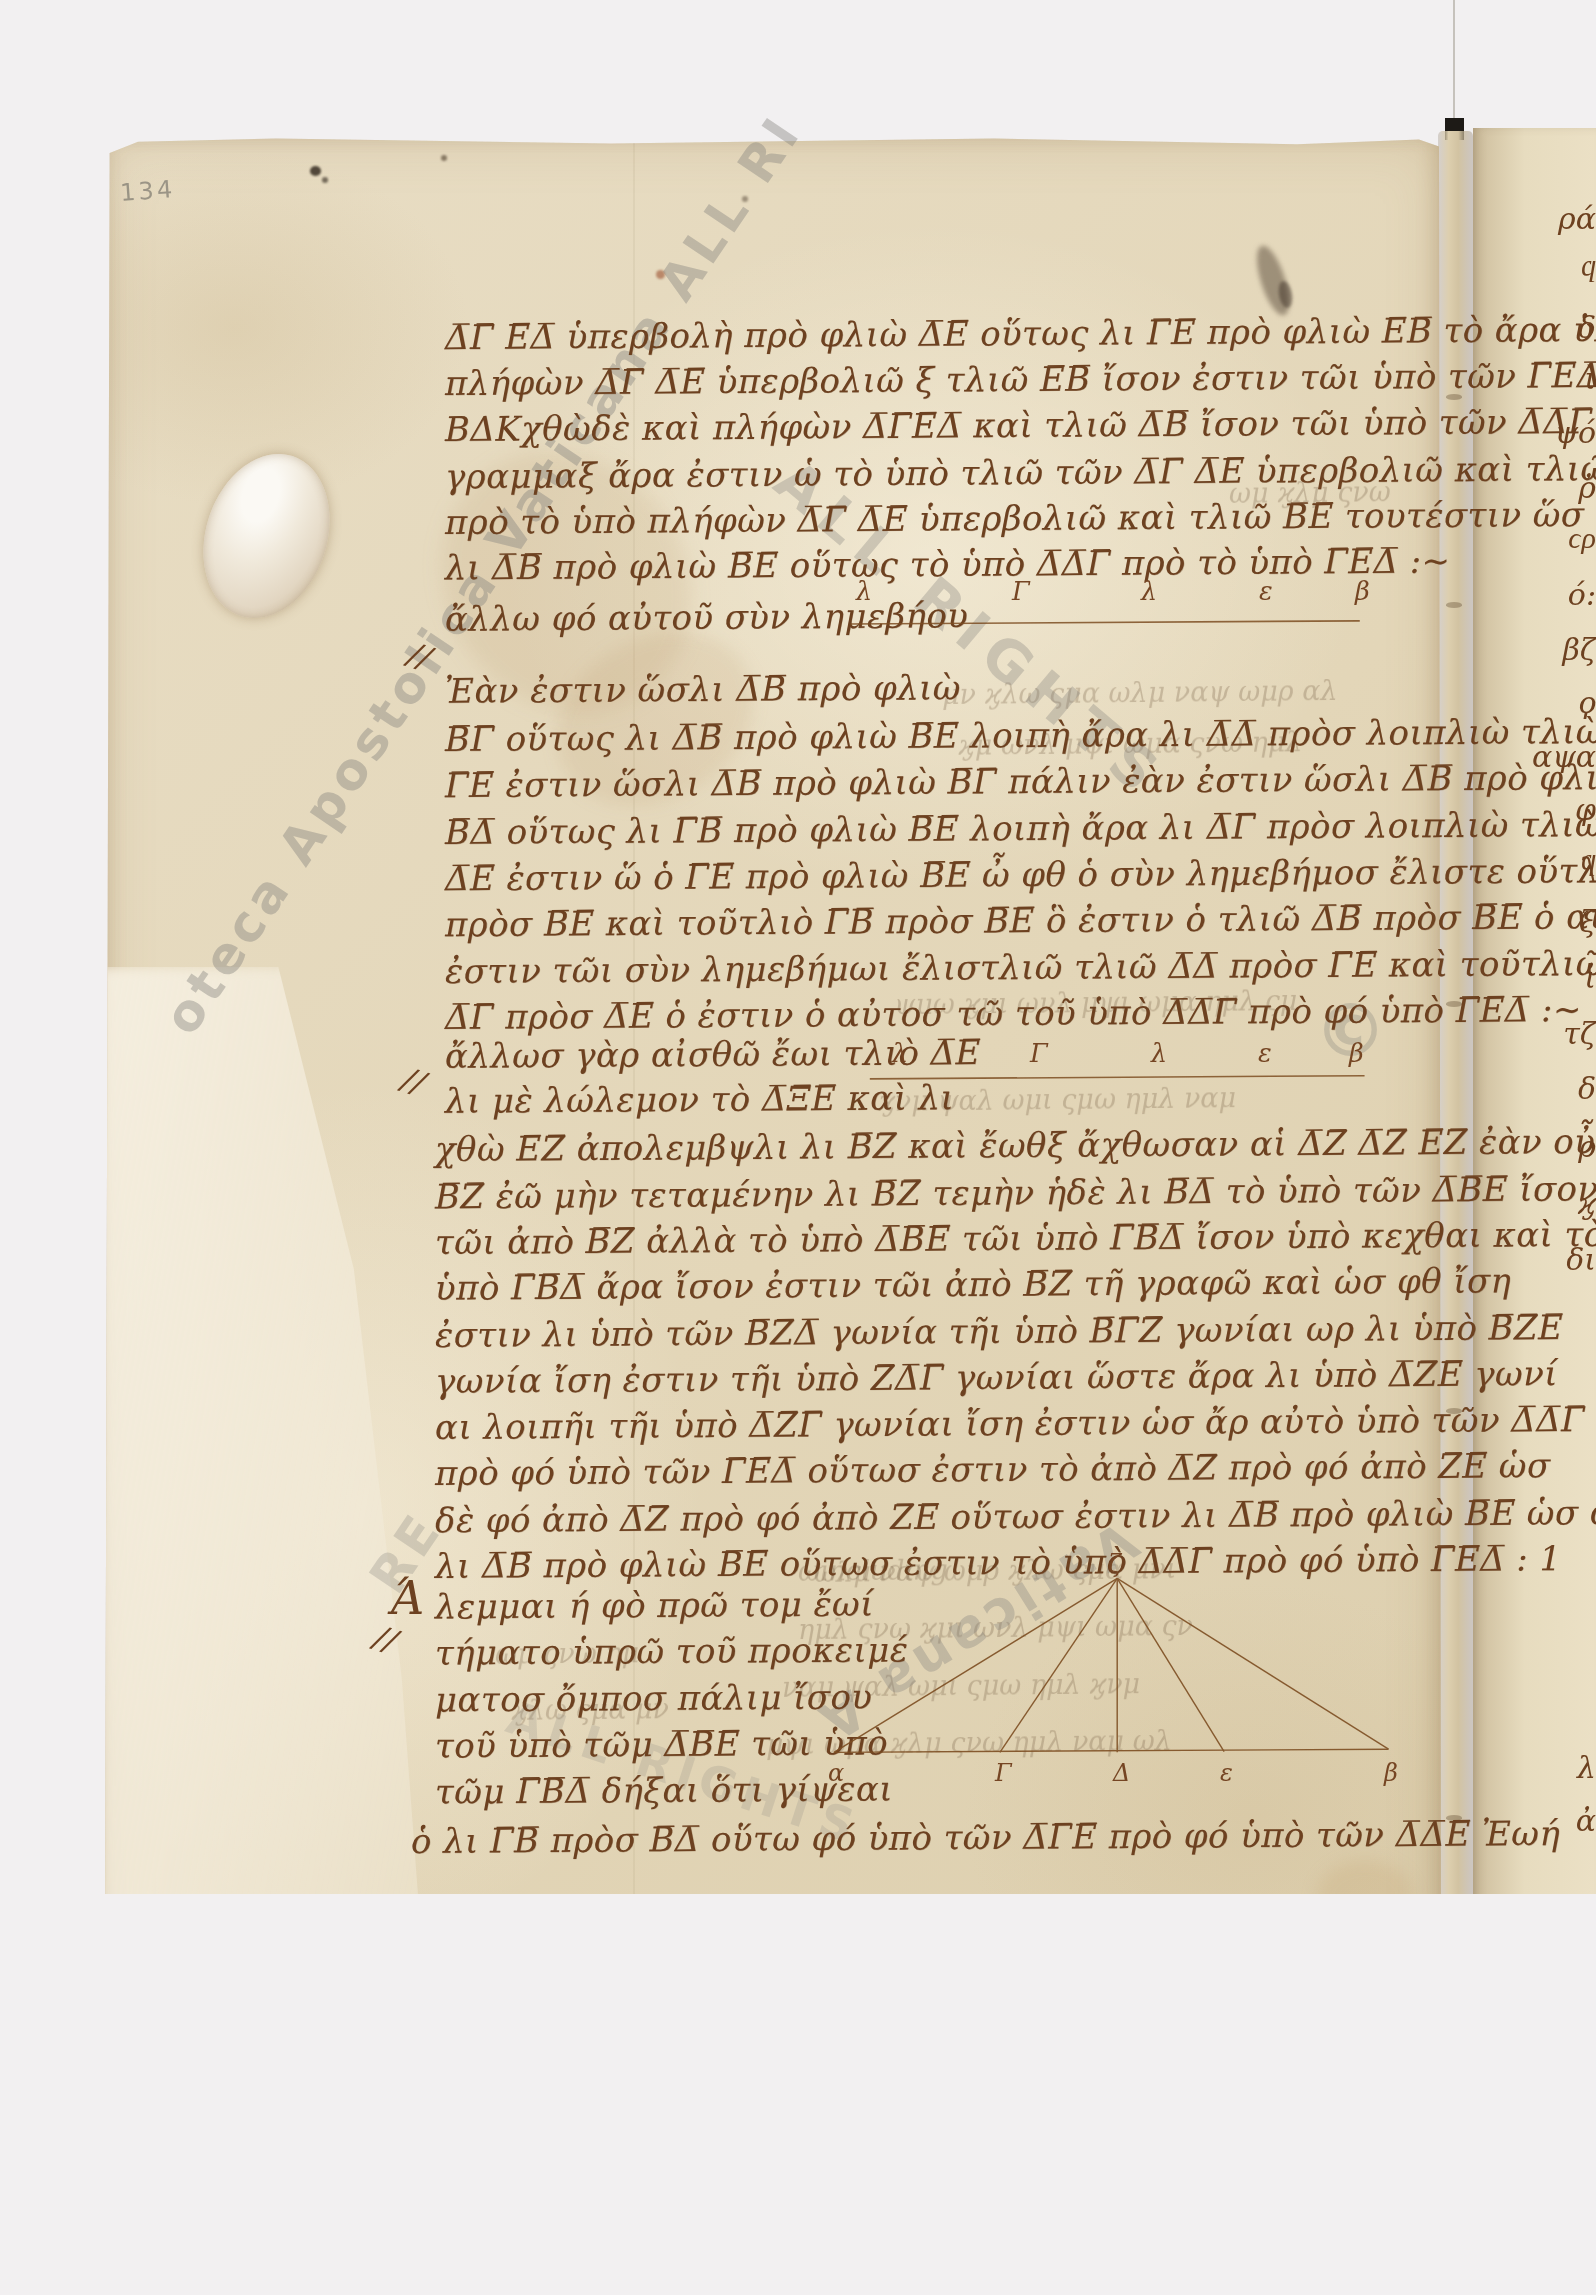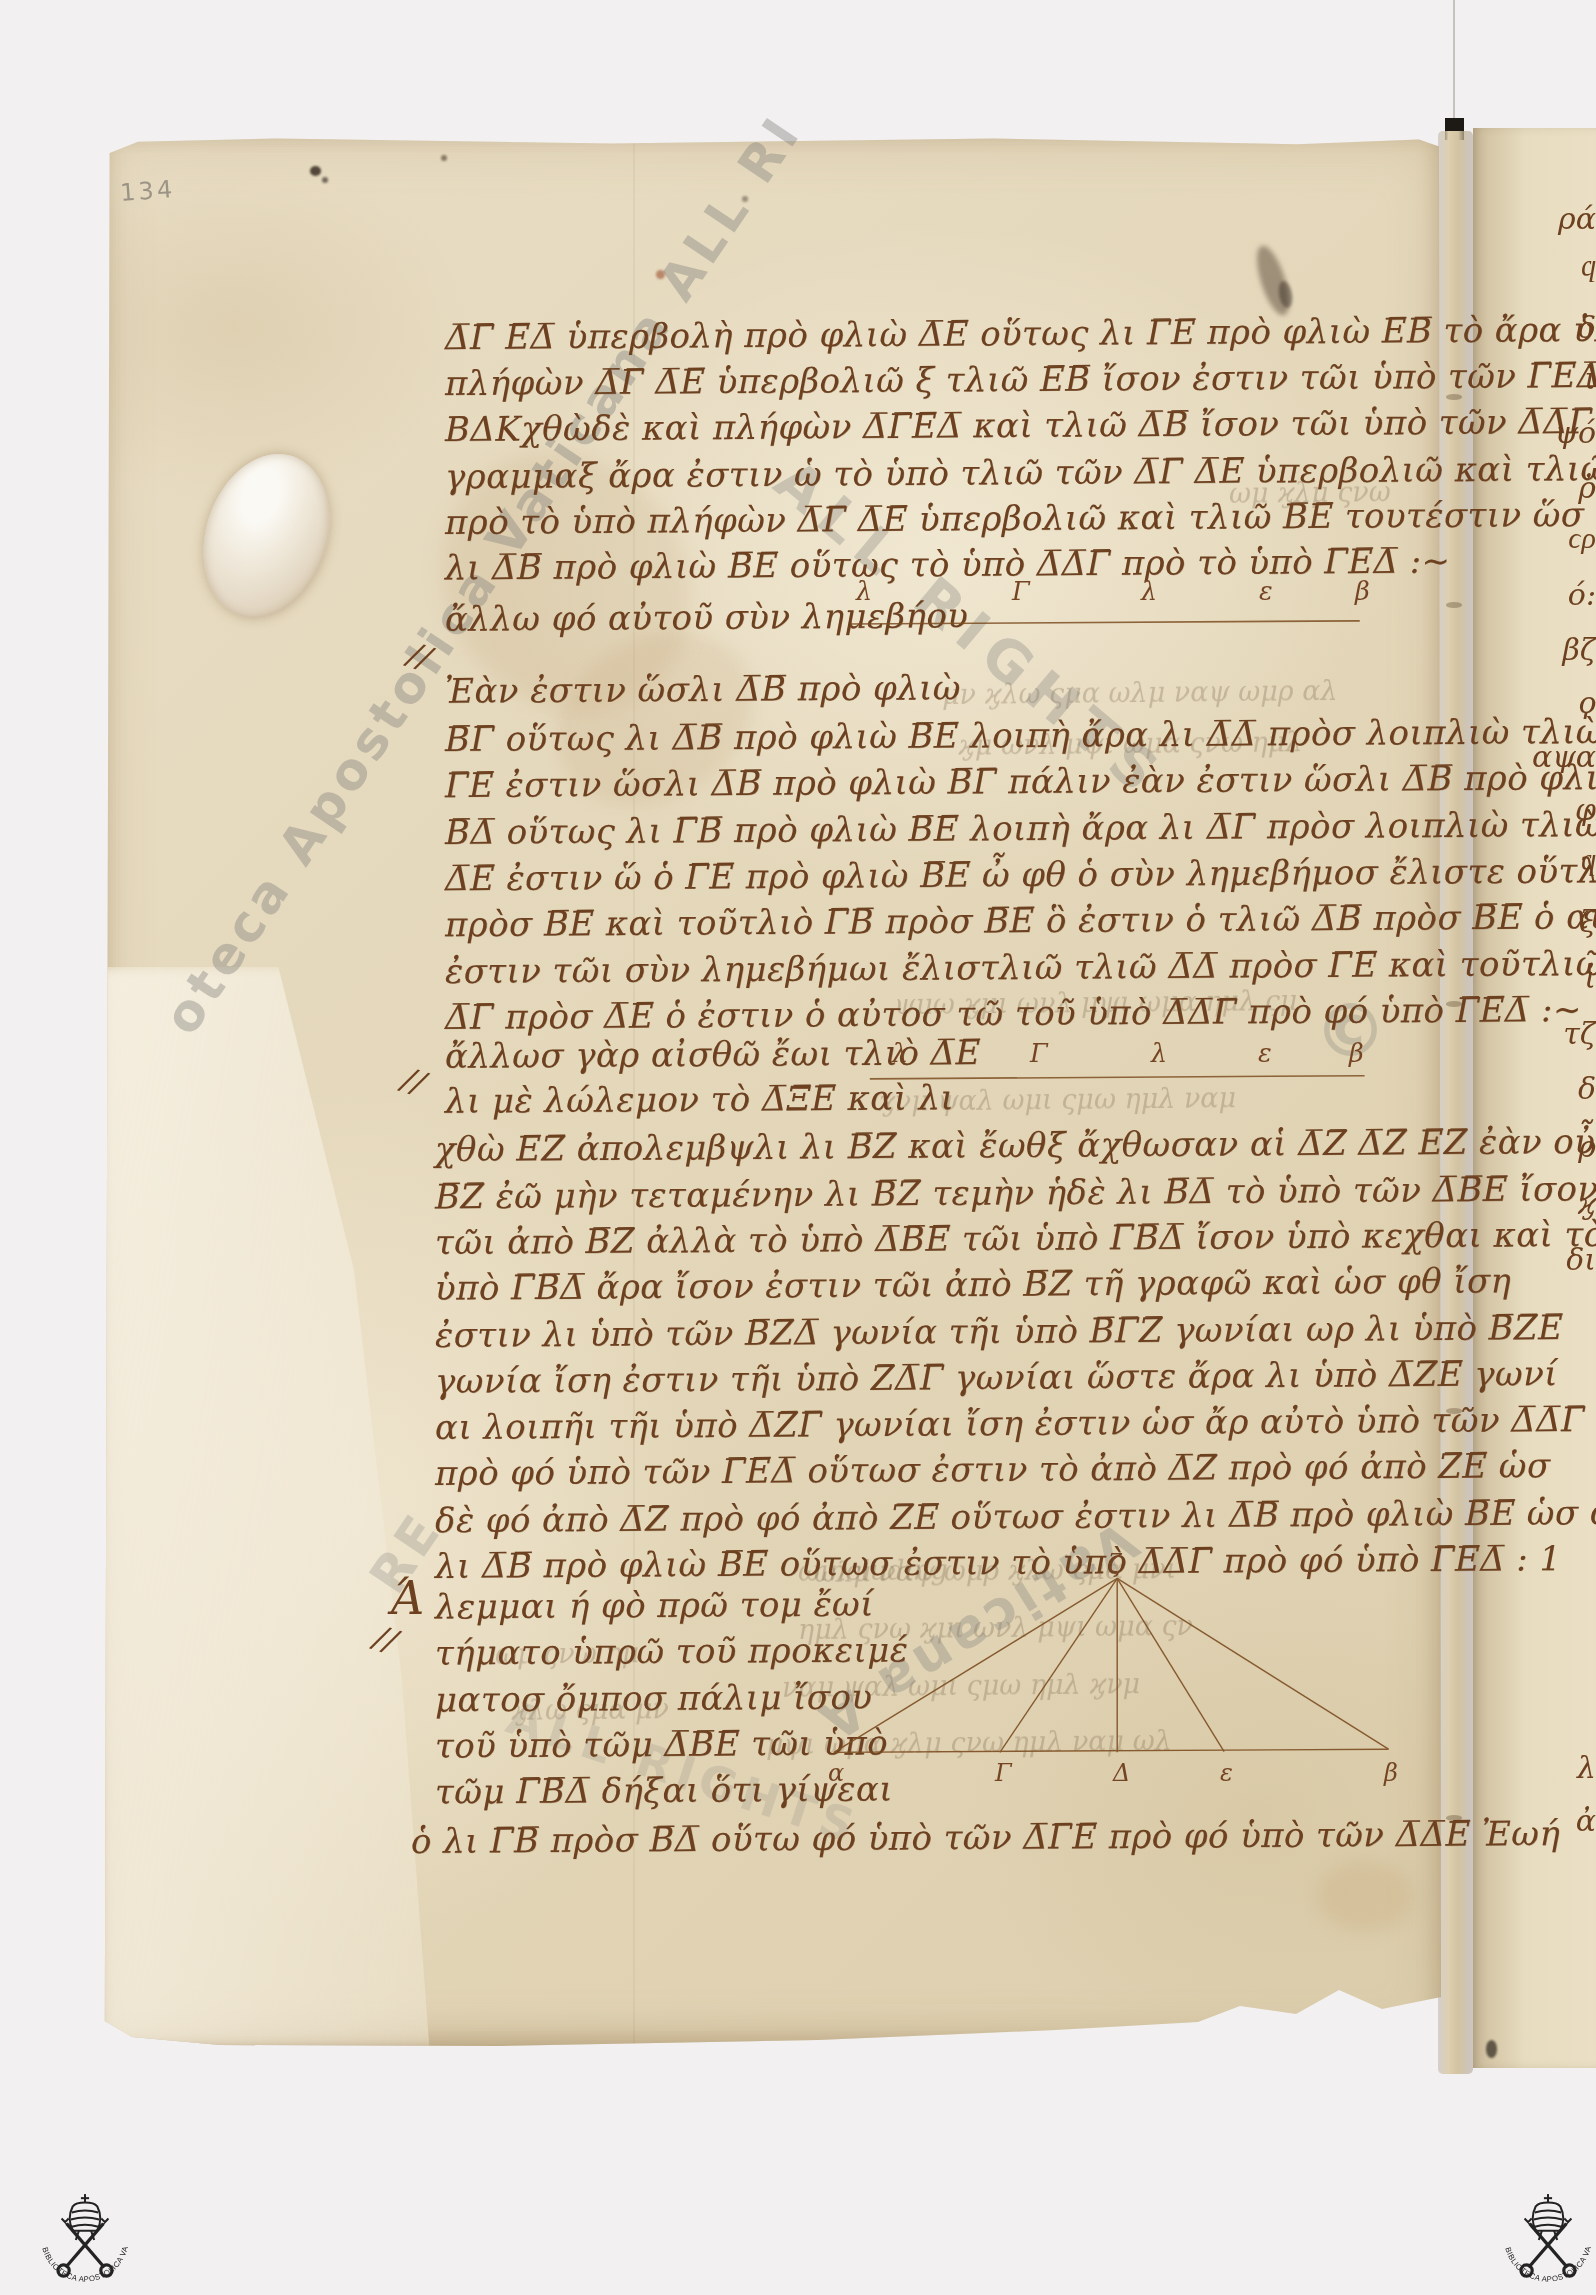--- a/index.html
+++ b/index.html
@@ -1,16 +1,16 @@
 <!DOCTYPE html>
 <html style="font-size:12.8px"><head>
 <meta charset="utf-8">
 <style>
   html,body{margin:0;padding:0;background:#f2f0f1;}
-  .stage{position:relative;width:1596px;height:2295px;background:#f2f0f1;overflow:hidden;
+  .stage{position:relative;width:1596px;height:1894px;background:#f2f0f1;overflow:hidden;
          font-family:"DejaVu Serif", serif;}
   
   .leaf{position:absolute;left:100px;top:137px;width:1342px;height:1909px;
     background:
       radial-gradient(718px 559px at 62% 22%, rgba(255,250,235,.45), transparent 60%),
       radial-gradient(559px 718px at 20% 72%, rgba(250,243,226,.50), transparent 60%),
       radial-gradient(415px 335px at 86% 88%, rgba(205,185,145,.30), transparent 70%),
       radial-gradient(335px 255px at 10% 10%, rgba(200,178,135,.28), transparent 70%),
       linear-gradient(135deg,#e8ddc4,#e3d6b8 55%,#dccead);
     box-shadow: inset 0 0 56px rgba(150,120,75,.22),

